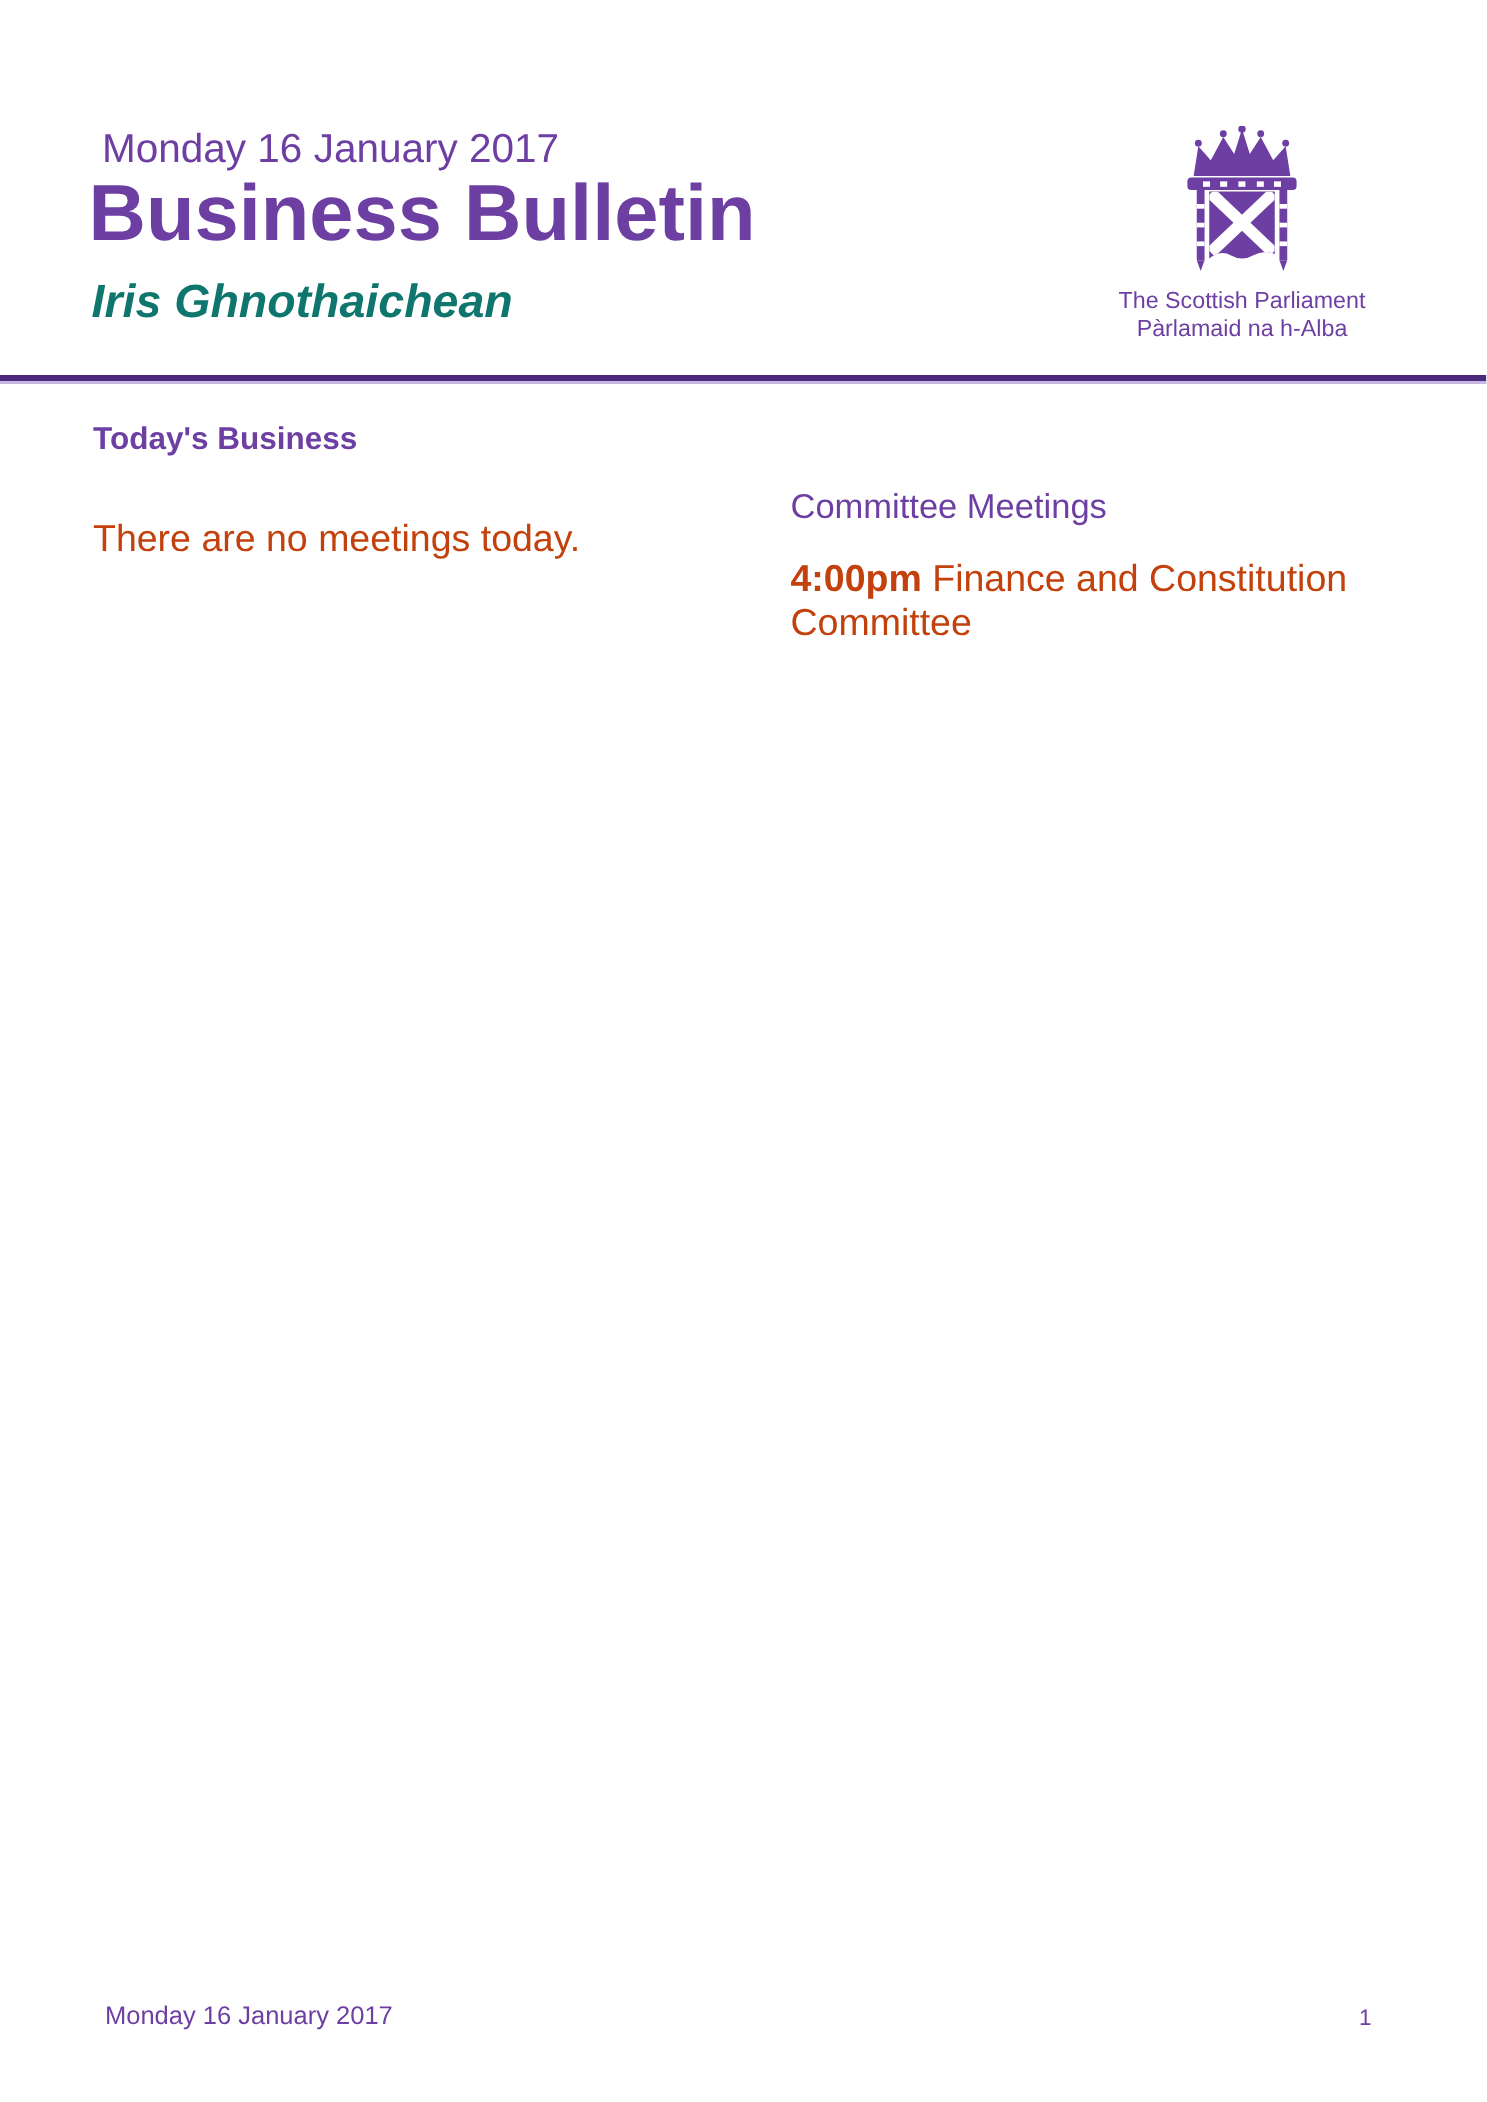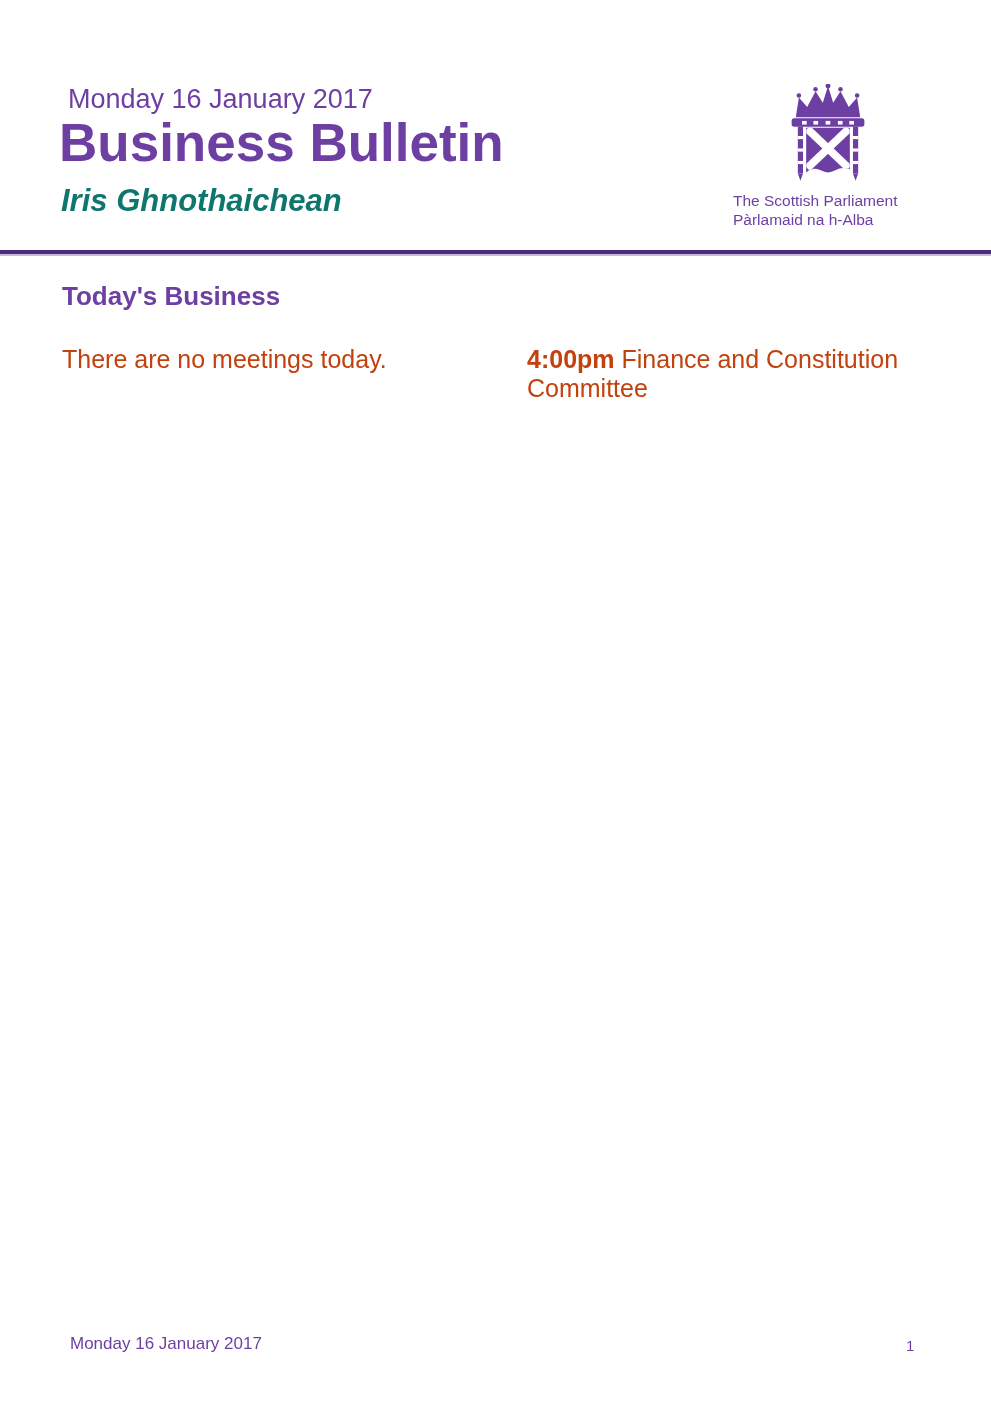--- a/index.html
+++ b/index.html
@@ -42,20 +42,21 @@
     font-style: italic;
     color: #0f766e;
     white-space: nowrap;
   }
 
   
   .logo {
     position: absolute;
     left: 733px; top: 84px;
     width: 190px;
+    text-align: center;
   }
   .logo svg { display: block; margin: 0 auto; }
   .logo-text {
     margin-top: 3px;
     font-size: 15.5px;
     line-height: 1.25;
     color: #6e3fa3;
   }
 
   
@@ -65,21 +66,21 @@
     width: 991px;
     height: 6px;
     background: #4d2a7c;
     border-bottom: 2px solid #c6b7e2;
   }
 
   
   .section-title {
     position: absolute;
     left: 62px; top: 281px;
-    font-size: 26px;
+    font-size: 21px;
     font-weight: bold;
     color: #6e3fa3;
     white-space: nowrap;
   }
   .column { position: absolute; top: 324px; width: 440px; }
   .column-left  { left: 62px;  }
   .column-right { left: 527px; }
   .column-heading {
     font-size: 23px;
     font-weight: normal;
@@ -171,19 +172,20 @@
 
   <div class="divider"></div>
 
   <div class="section-title">Today's Business</div>
 
   <div class="column column-left">
     <div class="column-item"><span class="item-time"></span> <span>There are no meetings today.</span></div>
   </div>
 
   <div class="column column-right">
+    <div class="column-heading">Committee Meetings</div>
     <div class="column-item"><span class="item-time">4:00pm</span> <span>Finance and Constitution Committee</span></div>
   </div>
 
   <div class="footer-date">Monday 16 January 2017</div>
   <div class="footer-page">1</div>
 
 </div>
 
 </body></html>

